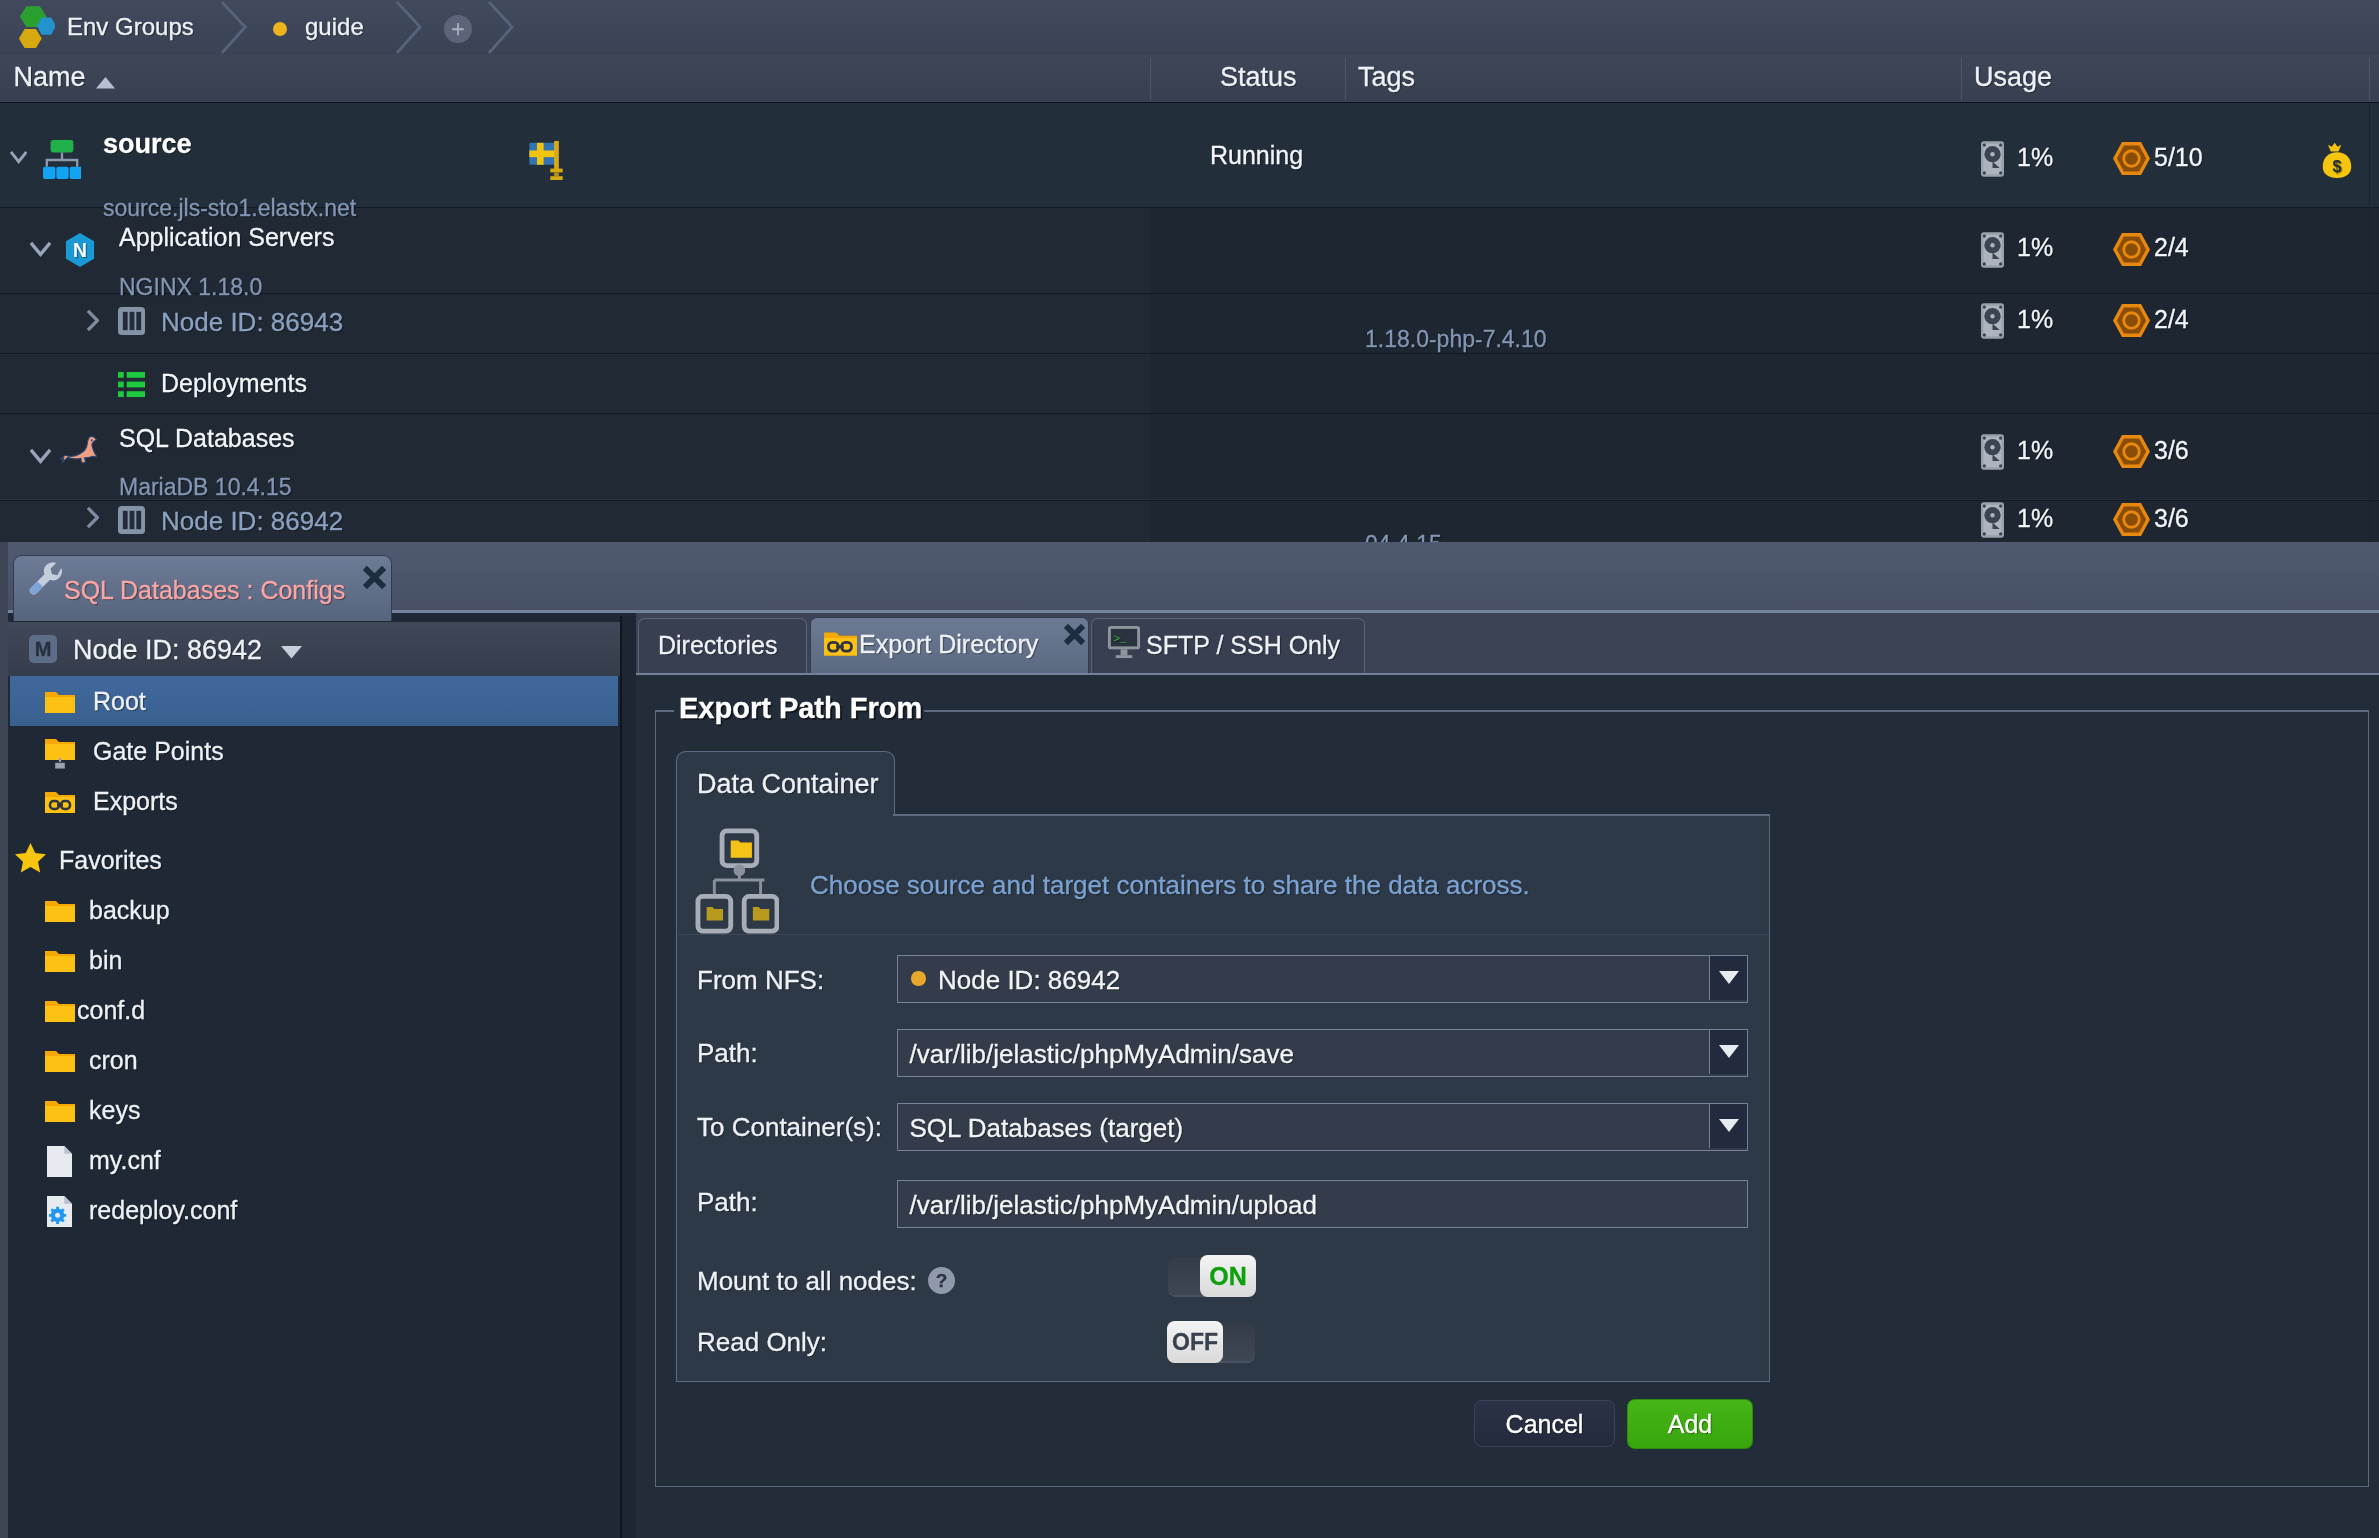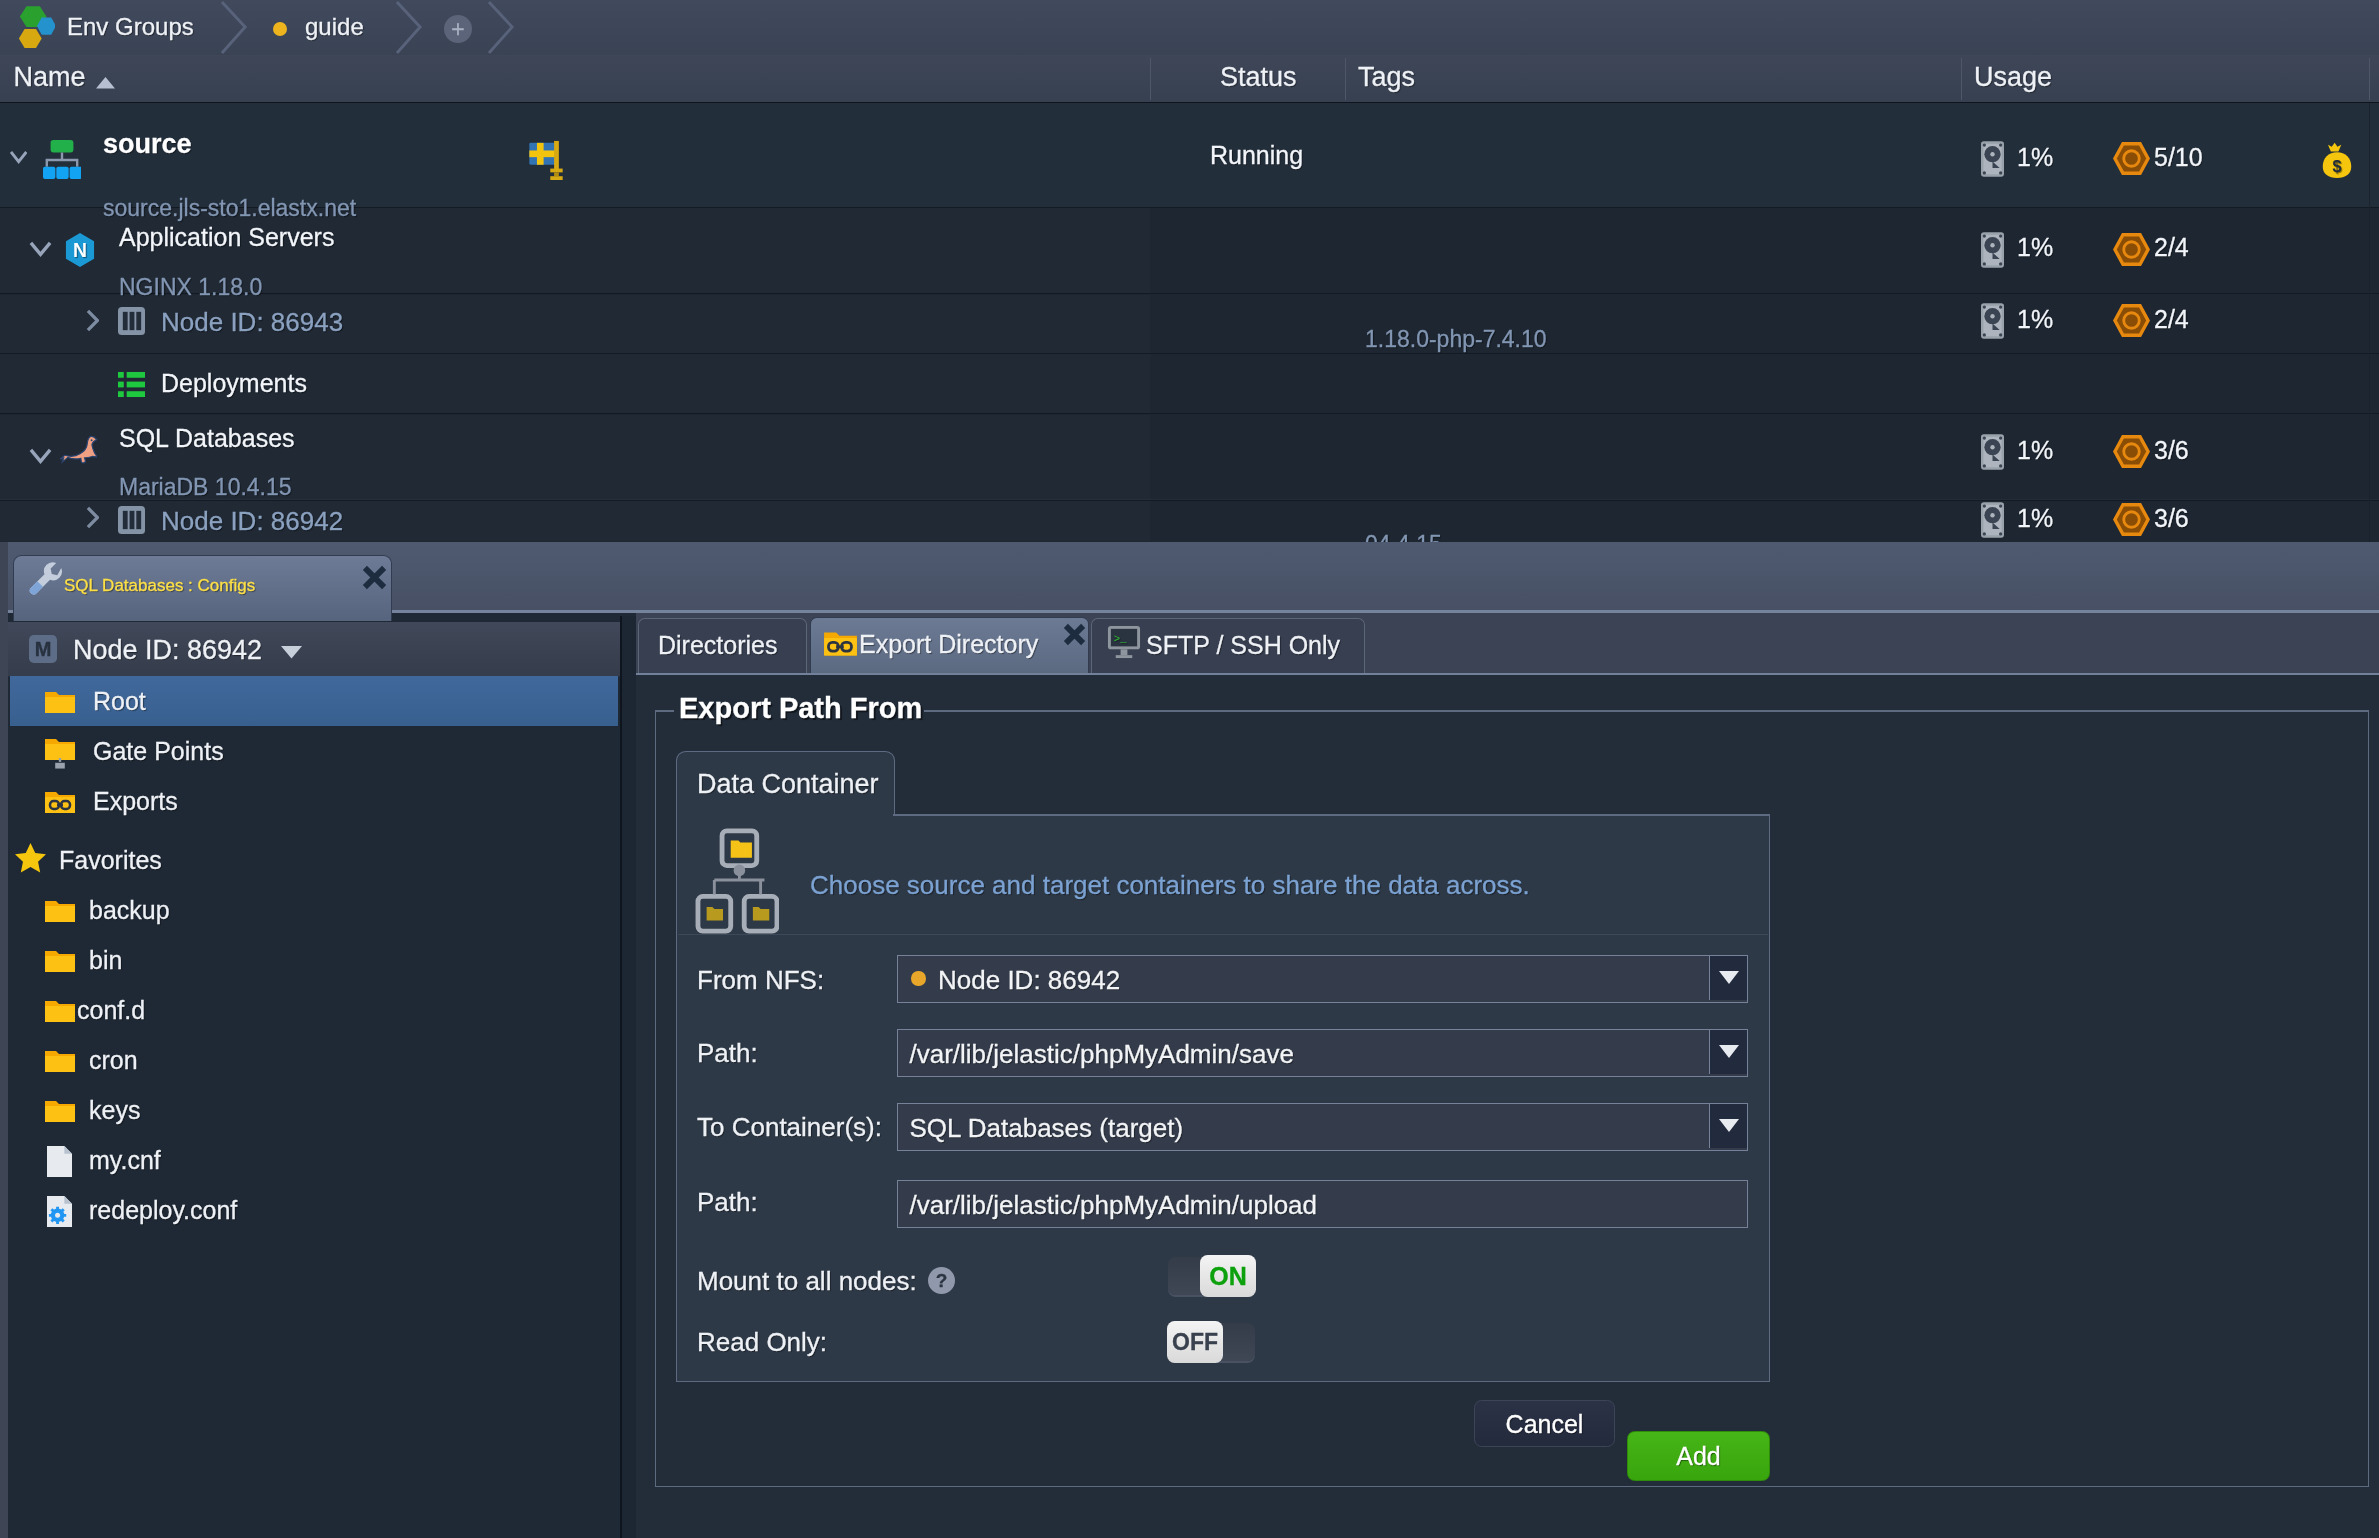--- a/index.html
+++ b/index.html
@@ -60,21 +60,21 @@
 .combo { left:897px; width:851px; height:48px; border:1.9px solid #76819a; background:#343c4b; }
 .combo .arr { position:absolute; right:0; top:0; width:38px; height:44px; background:#222b3d; border-left:1.9px solid #76819a; }
 .combo .arr:after { content:""; position:absolute; left:8.6px; top:15.4px; border:10.6px solid transparent; border-top:13.4px solid #e8ebf0; }
 .combo .txt { top:8.6px; left:11.5px; font-size:26px; color:#f2f4f6; }
 
 .tog { left:1168px; width:87px; height:38px; border-radius:7.7px; background:linear-gradient(#353c49,#3f4654); box-shadow:0 1.9px 0 rgba(120,130,150,.35);}
 .knob { position:absolute; top:-1.9px; width:56px; height:42px; border-radius:7.7px; background:linear-gradient(#f4f4f4,#d9d9d9);
         text-align:center; line-height:42px; font-weight:bold; text-shadow:none; }
 
 #cancelBtn { left:1474px; top:1400px; width:141px; height:47px; background:linear-gradient(#2b3246,#232a3c); border:1px solid #3c4458; border-radius:7.7px; text-align:center; line-height:46px; font-size:25px; color:#fff; }
-#addBtn { left:1627px; top:1399px; width:143px; height:50px; background:linear-gradient(#46b517,#38a50d); border:1px solid #2f8c0a; border-radius:7.7px; text-align:center; line-height:48px; font-size:25px; color:#fff;margin-top:32px; }
+#addBtn { left:1627px; top:1399px; width:126px; height:50px; background:linear-gradient(#46b517,#38a50d); border:1px solid #2f8c0a; border-radius:7.7px; text-align:center; line-height:48px; font-size:25px; color:#fff; }
 svg { display:block; }
 </style></head>
 <body>
 
 <div class="abs" id="crumb"></div>
 <svg class="abs" style="left:17.3px;top:5.8px" width="38" height="43" viewBox="0 0 40 45">
   <polygon points="10,0 24,0 31,11 24,22 10,22 3,11" fill="#2aa12e"></polygon>
   <polygon points="26,12 36,12 41,21 36,30 26,30 21,21" fill="#2492cc"></polygon>
   <polygon points="8,24 20,24 26,34 20,44 8,44 2,34" fill="#d7a810"></polygon>
 </svg>
@@ -291,21 +291,21 @@
     <div class="abs t1" style="left:2154px;top:504px">3/6</div>
   </div>
 
 <div class="abs" id="panel"></div>
 <div class="abs" id="tabstrip"></div>
 <div class="abs" id="bigtab"></div>
 <svg class="abs" style="left:25px;top:561px" width="38" height="40" viewBox="0 0 24 24">
   <path d="M22.9 3.8 a5.6 5.6 0 0 1 -1.2 6.1 a5.6 5.6 0 0 1 -5.9 1.3 L7 20 a2.5 2.5 0 0 1 -3.5 -3.5 L12.3 7.7 a5.6 5.6 0 0 1 1.3 -5.9 a5.6 5.6 0 0 1 6.1 -1.2 l-3.5 3.5 l0.7 3.5 l3.5 0.7 z" fill="#c3cddb"></path>
   <path d="M7 20 a2.5 2.5 0 0 1 -3.5 -3.5 l4.3 -4.3 l3.5 3.5 z" fill="#7ea4d8"></path>
 </svg>
-<div class="abs txt" style="left:64px;top:576px;font-size:17px;color:#fde047">SQL Databases : Configs</div>
+<div class="abs txt" style="left:64px;top:576px;font-size:25px;color:#fca5a5">SQL Databases : Configs</div>
 <svg class="abs" style="left:362px;top:565px" width="25" height="25" viewBox="0 0 26 26">
     <path d="M3 3 L23 23 M23 3 L3 23" stroke="#1e2c3f" stroke-width="6"></path>
   </svg>
 <div class="abs" id="lstrip"></div>
 
 <div class="abs" id="sidebar"></div>
 <div class="abs" id="sbhead"></div>
 <div class="abs" style="left:29px;top:635px;width:28px;height:28px;border-radius:4.8px;background:#5d6c87;text-align:center;line-height:28px;font-weight:bold;font-size:20px;color:#27313f;text-shadow:none">M</div>
 <div class="abs txt" style="left:73px;top:635px;font-size:27px">Node ID: 86942</div>
 <svg class="abs" style="left:281px;top:646px" width="21" height="12.5" viewBox="0 0 22 13">

